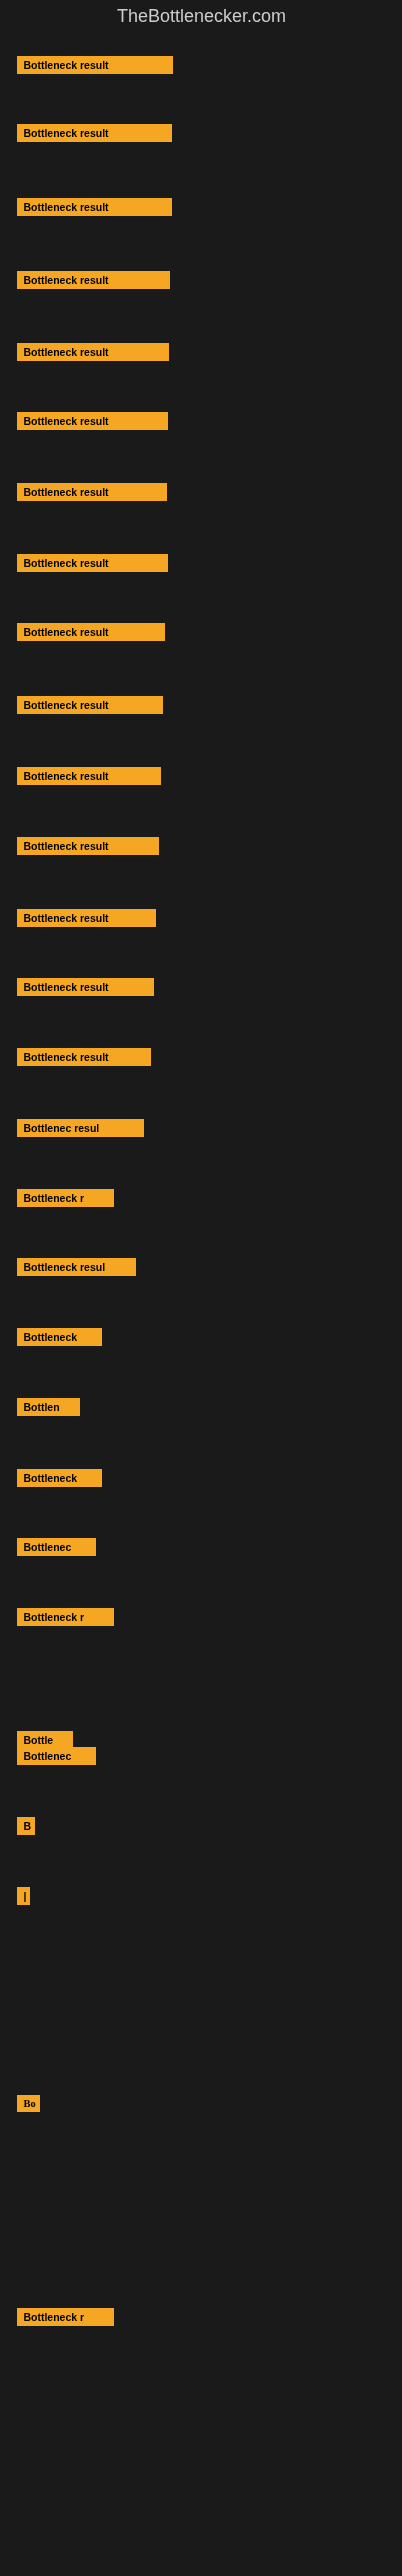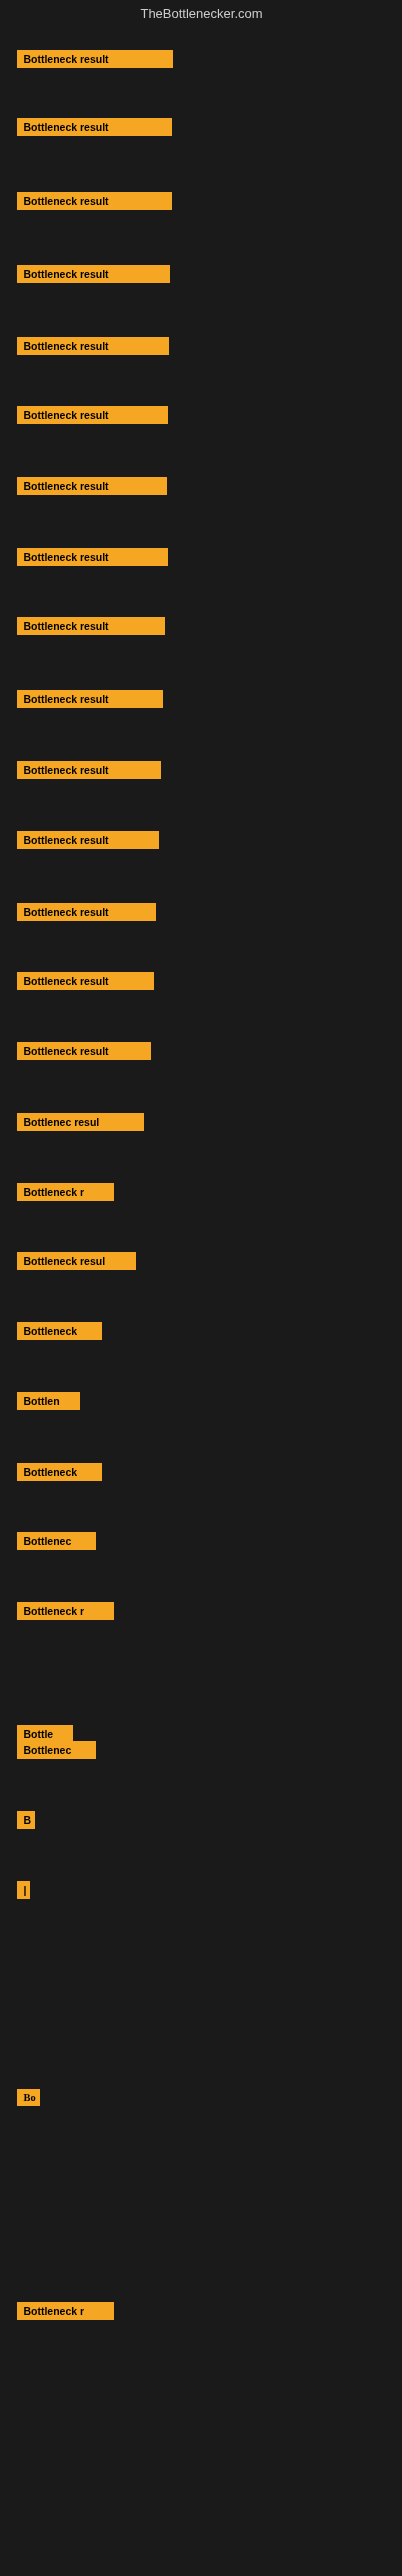--- a/index.html
+++ b/index.html
@@ -12,21 +12,21 @@
       width: 403px;
       min-height: 2576px;
       background-color: #1a1a1a;
       font-family: Arial, sans-serif;
       position: relative;
     }
 
     .site-title {
       text-align: center;
       color: #cccccc;
-      font-size: 13px;
+      font-size: 18px;
       padding: 6.4px 0;
       font-weight: normal;
     }
 
     .bottleneck-item {
       position: absolute;
       left: 0;
     }
 
     .bottleneck-label {

